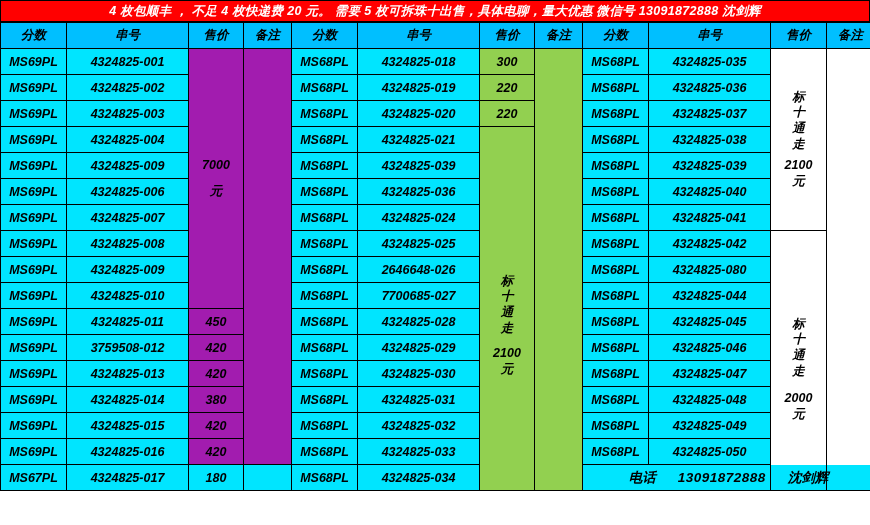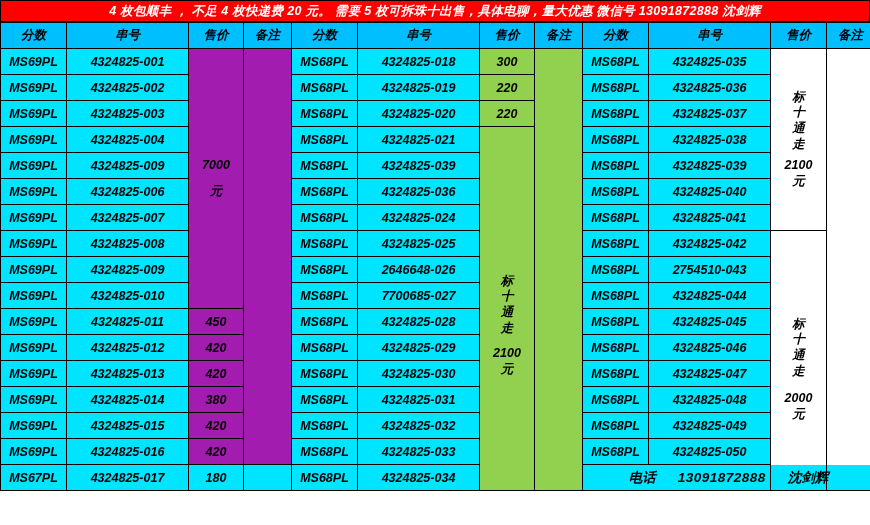--- a/index.html
+++ b/index.html
@@ -242,21 +242,21 @@
           <div>元</div>
         </td>
       </tr>
 
       <tr>
         <td class="cy">MS69PL</td>
         <td class="cy">4324825-009</td>
         <td class="cy">MS68PL</td>
         <td class="cy">2646648-026</td>
         <td class="cy">MS68PL</td>
-        <td class="cy">2754510-043</td>
+        <td class="cy">4324825-080</td>
       </tr>
 
       <tr>
         <td class="cy">MS69PL</td>
         <td class="cy">4324825-010</td>
         <td class="cy">MS68PL</td>
         <td class="cy">7700685-027</td>
         <td class="cy">MS68PL</td>
         <td class="cy">4324825-044</td>
       </tr>
@@ -266,21 +266,21 @@
         <td class="cy">4324825-011</td>
         <td class="yel">450</td>
         <td class="cy">MS68PL</td>
         <td class="cy">4324825-028</td>
         <td class="cy">MS68PL</td>
         <td class="cy">4324825-045</td>
       </tr>
 
       <tr>
         <td class="cy">MS69PL</td>
-        <td class="cy">4324825-012</td>
+        <td class="cy">3759508-012</td>
         <td class="yel">420</td>
         <td class="cy">MS68PL</td>
         <td class="cy">4324825-029</td>
         <td class="cy">MS68PL</td>
         <td class="cy">4324825-046</td>
       </tr>
 
       <tr>
         <td class="cy">MS69PL</td>
         <td class="cy">4324825-013</td>

